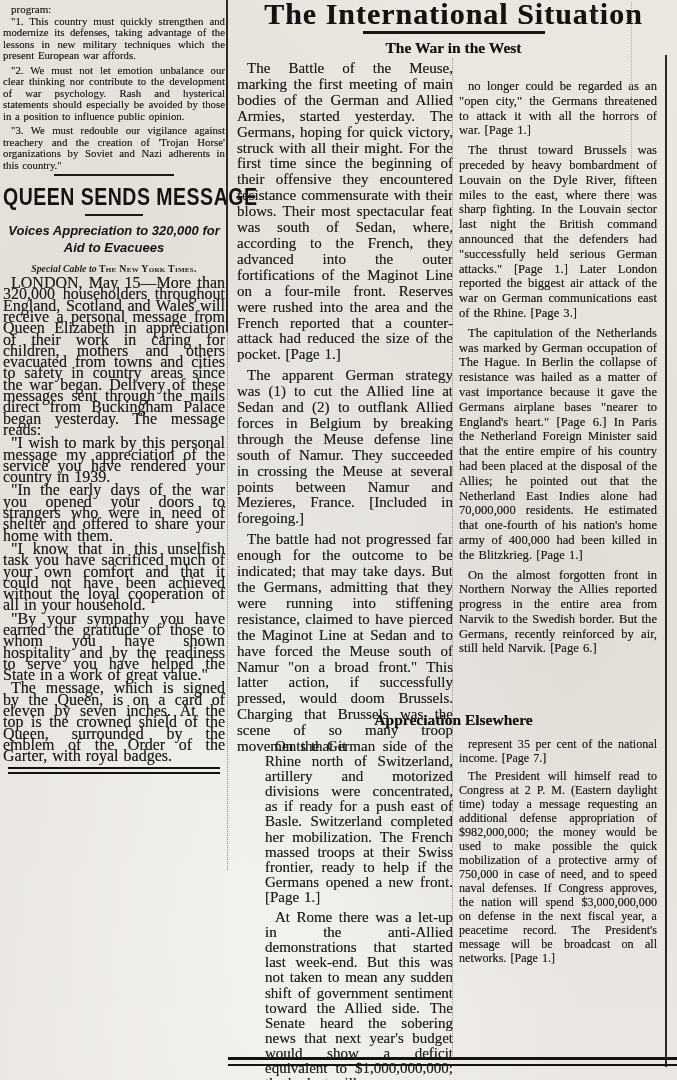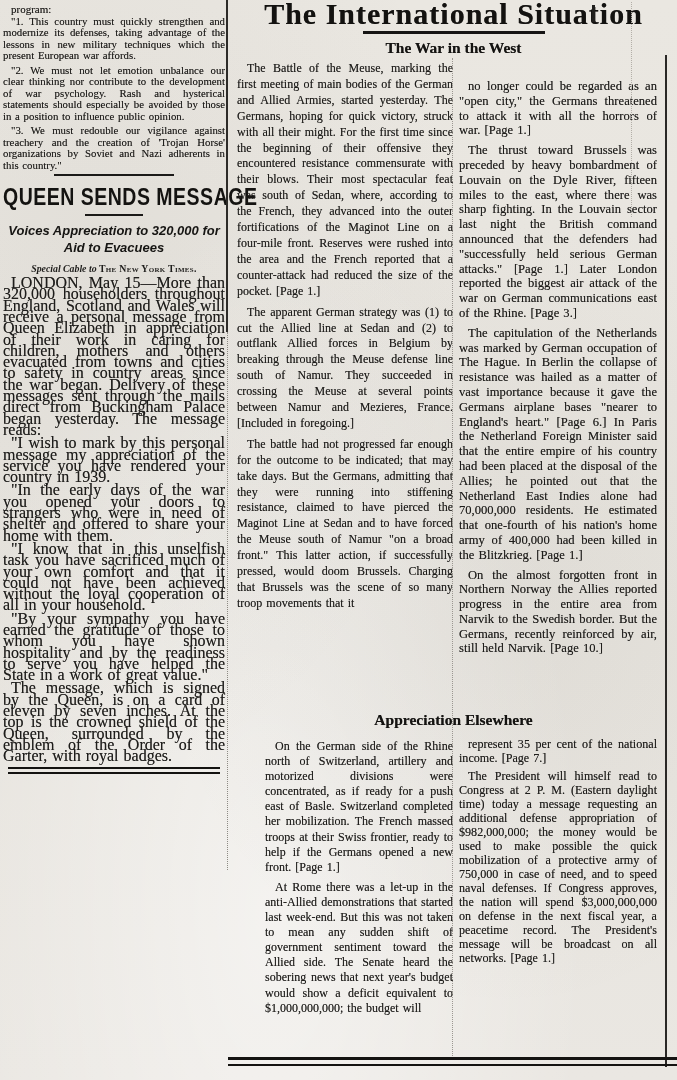--- a/index.html
+++ b/index.html
@@ -57,21 +57,21 @@
   .title-rule{position:absolute;left:363px;top:31px;width:182px;height:3px;background:#161514;}
   .subhead{
     position:absolute;left:230px;width:447px;text-align:center;
     font-weight:bold;font-size:15.5px;color:#141311;
     text-shadow:0 0 .4px rgba(20,19,17,.6);
   }
   .head-war{top:39px;}
   .head-rep{top:711px;}
   .col{position:absolute;}
   .mid-a{left:237px;top:61px;width:216px;}
-  .mid-a p,.mid-b p{font-size:12px;line-height:15.9px;text-indent:10px;margin-bottom:5px;}
+  .mid-a p,.mid-b p{font-size:15px;line-height:15.9px;text-indent:10px;margin-bottom:5px;}
   .right-a{left:459px;top:79px;width:198px;}
   .right-a p{font-size:12.6px;line-height:14.8px;text-indent:9px;margin-bottom:5px;}
   .mid-b{left:237px;top:739px;width:216px;}
   .mid-b p{line-height:15.1px;margin-left:28px;}
   .right-b{left:459px;top:737px;width:198px;}
   .right-b p{font-size:12.1px;line-height:14px;text-indent:9px;margin-bottom:4px;}
   
   .vsep-left-solid{position:absolute;left:226px;top:0;width:2px;height:332px;background:#2d2b28;}
   .vsep-left-dot{position:absolute;left:227px;top:332px;height:538px;border-left:1px dotted #8d8a84;}
   .vsep-mid{position:absolute;left:452px;top:58px;height:998px;border-left:1px dotted #9b9791;}
@@ -115,21 +115,21 @@
 
   <div class="col mid-a bodytext">
       <p>The Battle of the Meuse, marking the first meeting of main bodies of the German and Allied Armies, started yesterday. The Germans, hoping for quick victory, struck with all their might. For the first time since the beginning of their offensive they encountered resistance commensurate with their blows. Their most spectacular feat was south of Sedan, where, according to the French, they advanced into the outer fortifications of the Maginot Line on a four-mile front. Reserves were rushed into the area and the French reported that a counter-attack had reduced the size of the pocket. [Page 1.]</p>
       <p>The apparent German strategy was (1) to cut the Allied line at Sedan and (2) to outflank Allied forces in Belgium by breaking through the Meuse defense line south of Namur. They succeeded in crossing the Meuse at several points between Namur and Mezieres, France. [Included in foregoing.]</p>
       <p>The battle had not progressed far enough for the outcome to be indicated; that may take days. But the Germans, admitting that they were running into stiffening resistance, claimed to have pierced the Maginot Line at Sedan and to have forced the Meuse south of Namur "on a broad front." This latter action, if successfully pressed, would doom Brussels. Charging that Brussels was the scene of so many troop movements that it</p>
     </div>
   <div class="col right-a bodytext">
       <p>no longer could be regarded as an "open city," the Germans threatened to attack it with all the horrors of war. [Page 1.]</p>
       <p>The thrust toward Brussels was preceded by heavy bombardment of Louvain on the Dyle River, fifteen miles to the east, where there was sharp fighting. In the Louvain sector last night the British command announced that the defenders had "successfully held serious German attacks." [Page 1.] Later London reported the biggest air attack of the war on German communications east of the Rhine. [Page 3.]</p>
       <p>The capitulation of the Netherlands was marked by German occupation of The Hague. In Berlin the collapse of resistance was hailed as a matter of vast importance because it gave the Germans airplane bases "nearer to England's heart." [Page 6.] In Paris the Netherland Foreign Minister said that the entire empire of his country had been placed at the disposal of the Allies; he pointed out that the Netherland East Indies alone had 70,000,000 residents. He estimated that one-fourth of his nation's home army of 400,000 had been killed in the Blitzkrieg. [Page 1.]</p>
-      <p>On the almost forgotten front in Northern Norway the Allies reported progress in the entire area from Narvik to the Swedish border. But the Germans, recently reinforced by air, still held Narvik. [Page 10.]</p>
+      <p>On the almost forgotten front in Northern Norway the Allies reported progress in the entire area from Narvik to the Swedish border. But the Germans, recently reinforced by air, still held Narvik. [Page 6.]</p>
     </div>
 
   <div class="subhead head-rep">Appreciation Elsewhere</div>
   <div class="col mid-b bodytext">
       <p>On the German side of the Rhine north of Switzerland, artillery and motorized divisions were concentrated, as if ready for a push east of Basle. Switzerland completed her mobilization. The French massed troops at their Swiss frontier, ready to help if the Germans opened a new front. [Page 1.]</p>
       <p>At Rome there was a let-up in the anti-Allied demonstrations that started last week-end. But this was not taken to mean any sudden shift of government sentiment toward the Allied side. The Senate heard the sobering news that next year's budget would show a deficit equivalent to $1,000,000,000; the budget will</p>
     </div>
   <div class="col right-b bodytext">
       <p>represent 35 per cent of the national income. [Page 7.]</p>
       <p>The President will himself read to Congress at 2 P. M. (Eastern daylight time) today a message requesting an additional defense appropriation of $982,000,000; the money would be used to make possible the quick mobilization of a protective army of 750,000 in case of need, and to speed naval defenses. If Congress approves, the nation will spend $3,000,000,000 on defense in the next fiscal year, a peacetime record. The President's message will be broadcast on all networks. [Page 1.]</p>

